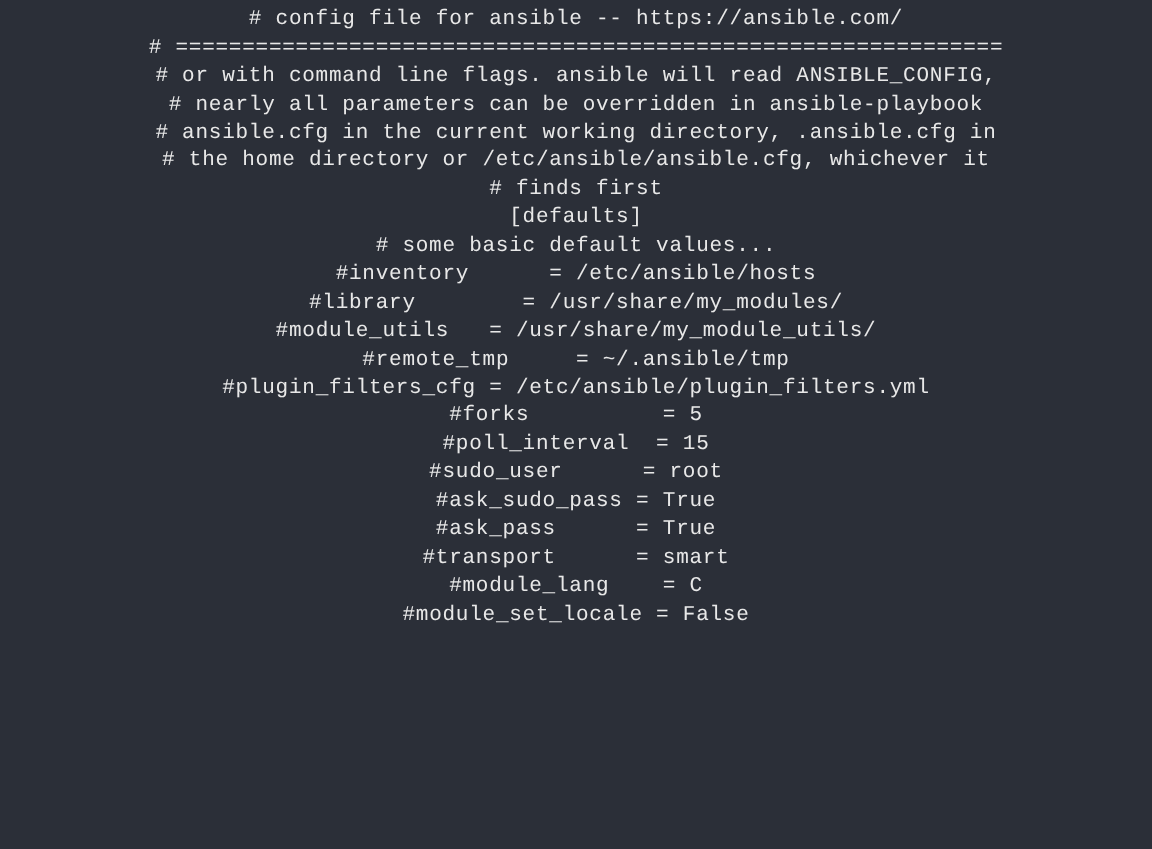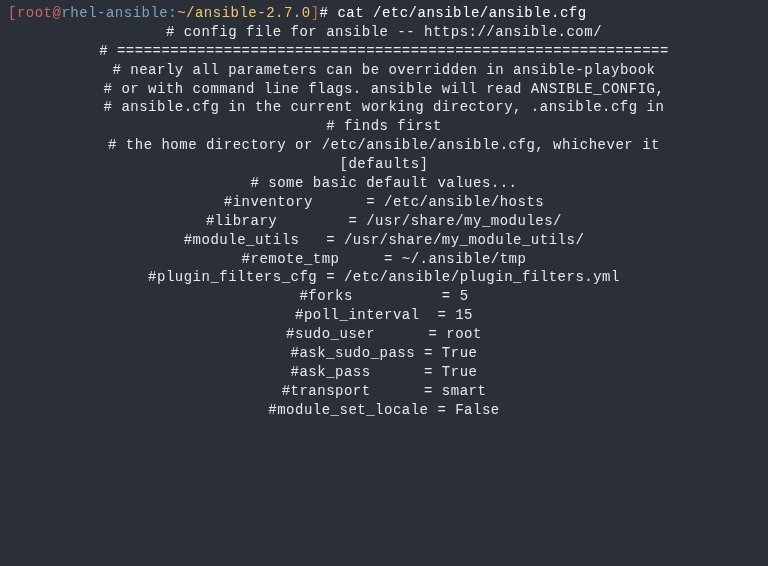--- a/index.html
+++ b/index.html
@@ -26,39 +26,39 @@
     .prompt-close { color: #cc6666; }
     .prompt-hash { color: #ffffff; }
     .cmd { color: #ffffff; }
     .line { white-space: pre; }
     .output { color: #e8e8e8; text-align: center; }
   </style>
 </head>
 <body>
 
 <div>
-  <div class="line"><span class="prompt-open">[</span><span class="prompt-user">root</span><span class="prompt-user">@</span><span class="prompt-host">rhel-ansible</span><span class="prompt-host">:</span><span class="prompt-path">~/ansible-2.7.0</span><span class="prompt-close">]</span><span class="prompt-hash"># </span><span class="cmd">cat /etc/ansible/ansible.cfg</span></div>
   <div class="line output"># config file for ansible -- https://ansible.com/</div>
   <div class="line output"># ==============================================================</div>
   <div class="line output"></div>
+  <div class="line output"># or with command line flags. ansible will read ANSIBLE_CONFIG,</div>
   <div class="line output"># nearly all parameters can be overridden in ansible-playbook</div>
-  <div class="line output"># or with command line flags. ansible will read ANSIBLE_CONFIG,</div>
   <div class="line output"># ansible.cfg in the current working directory, .ansible.cfg in</div>
+  <div class="line output"># the home directory or /etc/ansible/ansible.cfg, whichever it</div>
   <div class="line output"># finds first</div>
-  <div class="line output"># the home directory or /etc/ansible/ansible.cfg, whichever it</div>
   <div class="line output"></div>
   <div class="line output">[defaults]</div>
   <div class="line output"></div>
   <div class="line output"># some basic default values...</div>
   <div class="line output"></div>
   <div class="line output">#inventory      = /etc/ansible/hosts</div>
   <div class="line output">#library        = /usr/share/my_modules/</div>
   <div class="line output">#module_utils   = /usr/share/my_module_utils/</div>
   <div class="line output">#remote_tmp     = ~/.ansible/tmp</div>
   <div class="line output">#plugin_filters_cfg = /etc/ansible/plugin_filters.yml</div>
   <div class="line output">#forks          = 5</div>
   <div class="line output">#poll_interval  = 15</div>
   <div class="line output">#sudo_user      = root</div>
   <div class="line output">#ask_sudo_pass = True</div>
   <div class="line output">#ask_pass      = True</div>
   <div class="line output">#transport      = smart</div>
+  <div class="line output">#module_lang    = C</div>
   <div class="line output">#module_set_locale = False</div>
 </div>
 
 </body></html>

